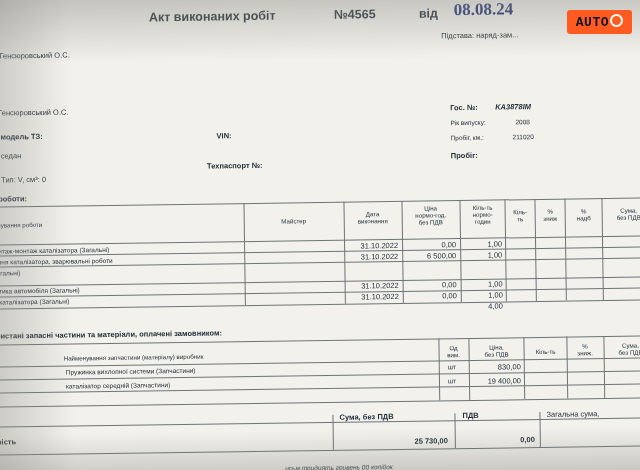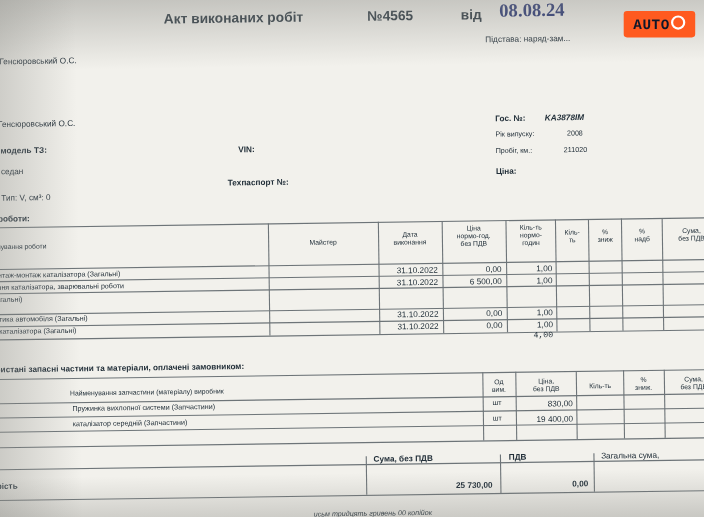--- a/index.html
+++ b/index.html
@@ -80,21 +80,21 @@
 
   <div class="txt sm" style="left:470px;top:115px;font-weight:bold;">Гос. №:</div>
   <div class="txt sm" style="left:515px;top:115px;font-weight:bold;font-style:italic;">KA3878IM</div>
 
   <div class="txt xs" style="left:470px;top:131px;">Рік випуску:</div>
   <div class="txt xs" style="left:535px;top:131px;">2008</div>
 
   <div class="txt xs" style="left:470px;top:146px;">Пробіг, км.:</div>
   <div class="txt xs" style="left:532px;top:146px;">211020</div>
 
-  <div class="txt sm" style="left:470px;top:163px;font-weight:bold;">Ціна:</div>
+  <div class="txt sm" style="left:470px;top:163px;font-weight:bold;">Пробіг:</div>
 
   <div class="txt sm" style="left:8px;top:200px;font-weight:bold;">ні роботи:</div>
 
   <div class="line hl" style="left:5px;top:212px;width:670px;"></div>
   <div class="line hl" style="left:5px;top:250px;width:670px;"></div>
   <div class="line hl" style="left:5px;top:261px;width:670px;"></div>
   <div class="line hl" style="left:5px;top:272px;width:670px;"></div>
   <div class="line hl" style="left:5px;top:291px;width:670px;"></div>
   <div class="line hl" style="left:5px;top:302px;width:670px;"></div>
   <div class="line hl" style="left:5px;top:314px;width:670px;"></div>
@@ -142,21 +142,21 @@
   <div class="txt xs" style="left:8px;top:293px;">ністика автомобіля (Загальні)</div>
   <div class="txt cellnum" style="left:364px;top:292px;width:52px;">31.10.2022</div>
   <div class="txt cellnum" style="left:422px;top:292px;width:52px;">0,00</div>
   <div class="txt cellnum" style="left:480px;top:292px;width:40px;">1,00</div>
 
   <div class="txt xs" style="left:8px;top:304px;">ка каталізатора (Загальні)</div>
   <div class="txt cellnum" style="left:364px;top:303px;width:52px;">31.10.2022</div>
   <div class="txt cellnum" style="left:422px;top:303px;width:52px;">0,00</div>
   <div class="txt cellnum" style="left:480px;top:303px;width:40px;">1,00</div>
 
-  <div class="txt cellnum" style="left:480px;top:314px;width:40px;font-family:Liberation Mono, monospace;">4,00</div>
+  <div class="txt cellnum" style="left:480px;top:314px;width:40px;">4,00</div>
 
   <div class="txt sm" style="left:8px;top:337px;font-weight:bold;">ористані запасні частини та матеріали, оплачені замовником:</div>
 
   <div class="line hl" style="left:5px;top:350px;width:670px;"></div>
   <div class="line hl" style="left:5px;top:372px;width:670px;"></div>
   <div class="line hl" style="left:5px;top:385px;width:670px;"></div>
   <div class="line hl" style="left:5px;top:398px;width:670px;"></div>
   <div class="line hl" style="left:5px;top:412px;width:670px;"></div>
 
   <div class="line vl" style="left:455px;top:350px;height:62px;"></div>

